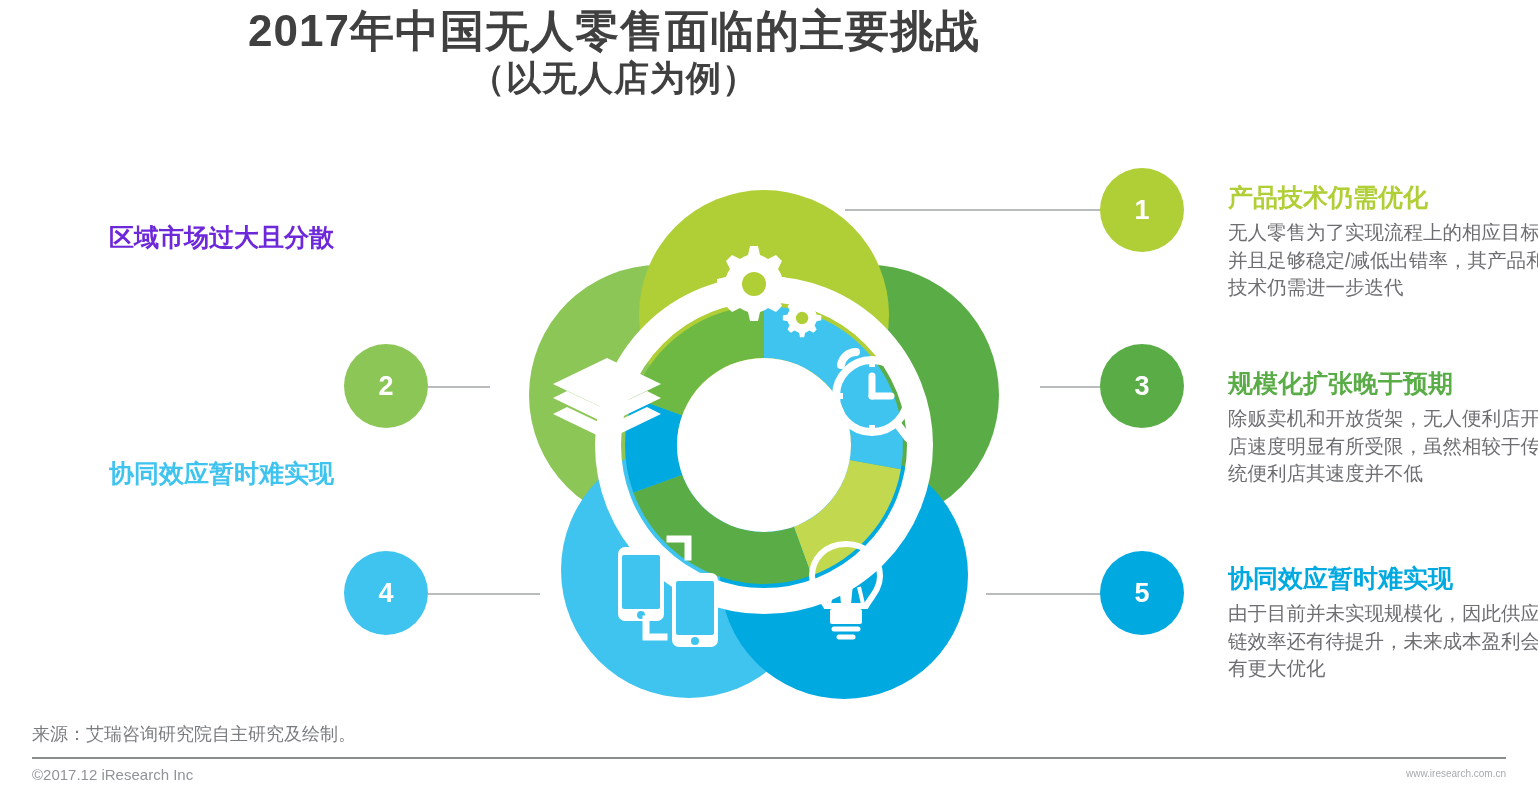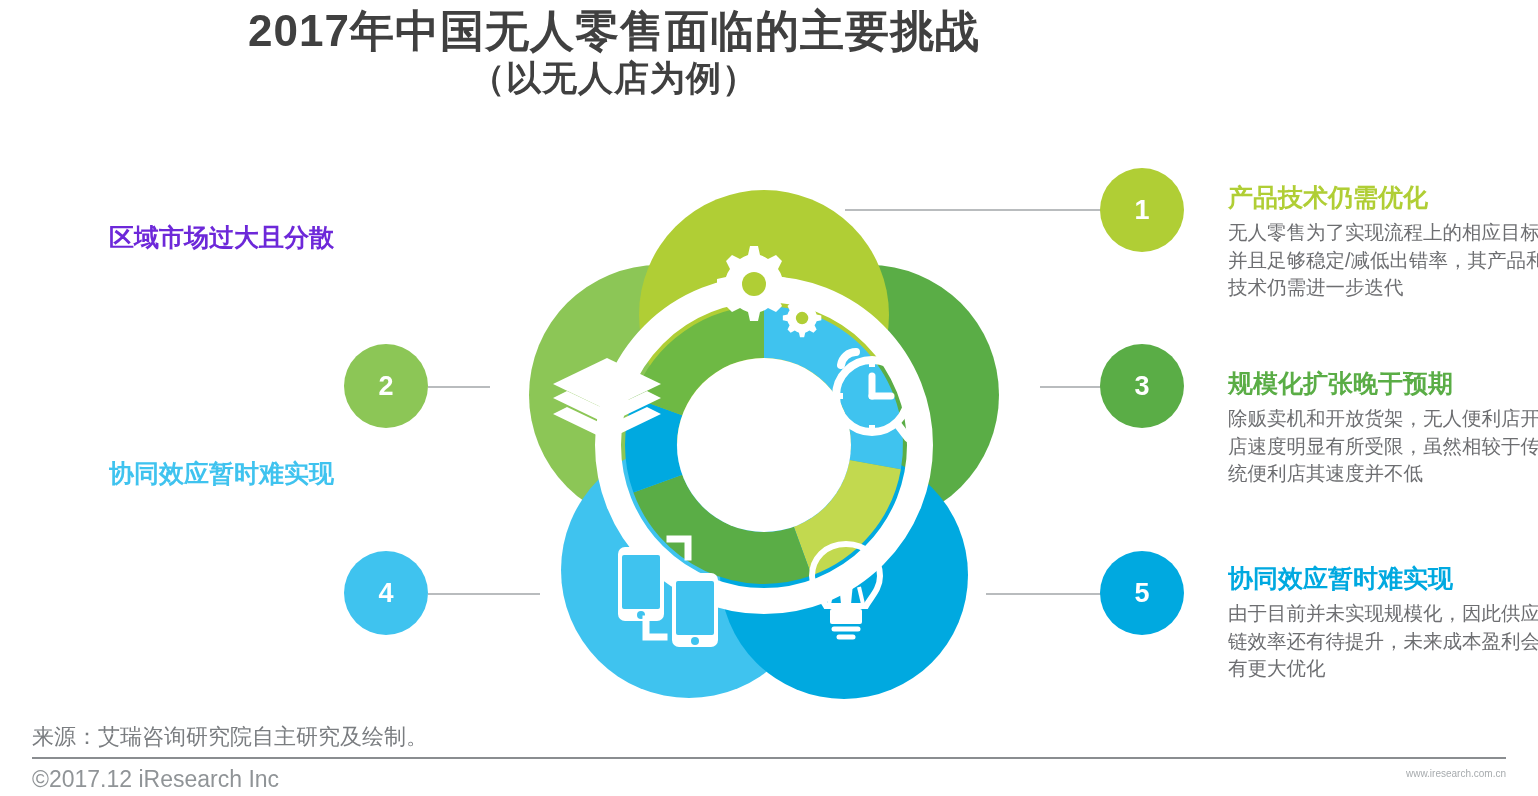--- a/index.html
+++ b/index.html
@@ -104,36 +104,36 @@
     top: 160px;
     width: 580px;
     height: 545px;
   }
 
   
   #source-note {
     position: absolute;
     left: 32px;
     top: 722px;
-    font-size: 22px;
+    font-size: 18px;
     color: #7a7d80;
   }
   #footer-rule {
     position: absolute;
     left: 32px;
     top: 757px;
     width: 1474px;
     height: 2px;
     background: #8a8d90;
   }
   #footer-copyright {
     position: absolute;
     left: 32px;
     top: 766px;
-    font-size: 23px;
+    font-size: 15px;
     color: #909497;
   }
   #footer-url {
     position: absolute;
     right: 32px;
     top: 768px;
     font-size: 10px;
     color: #a7abae;
   }
 </style>

